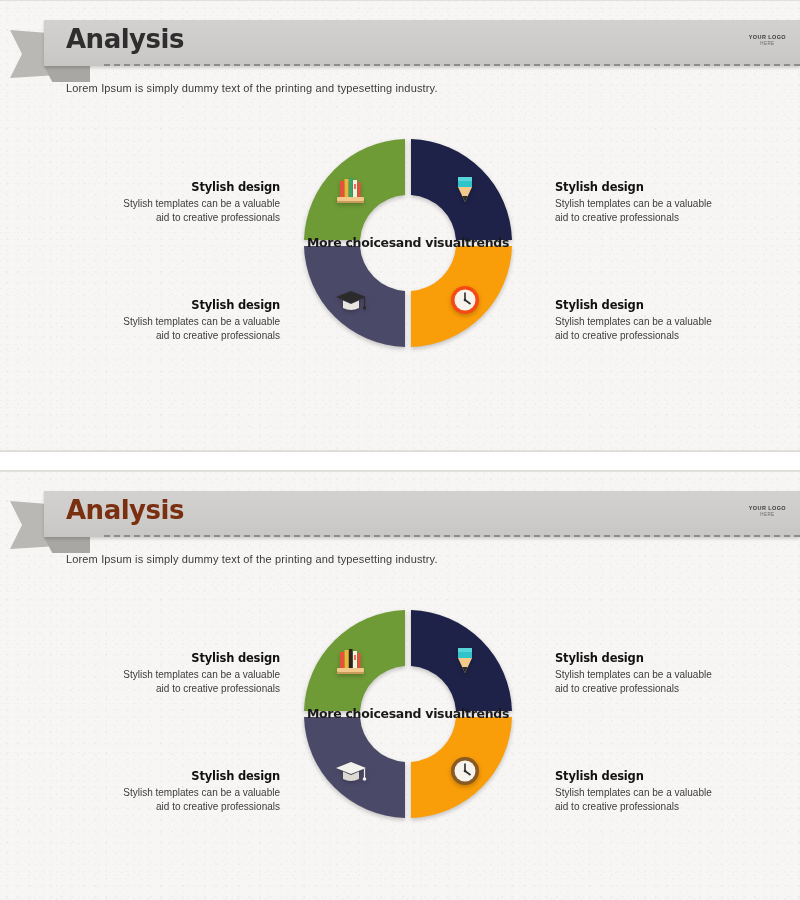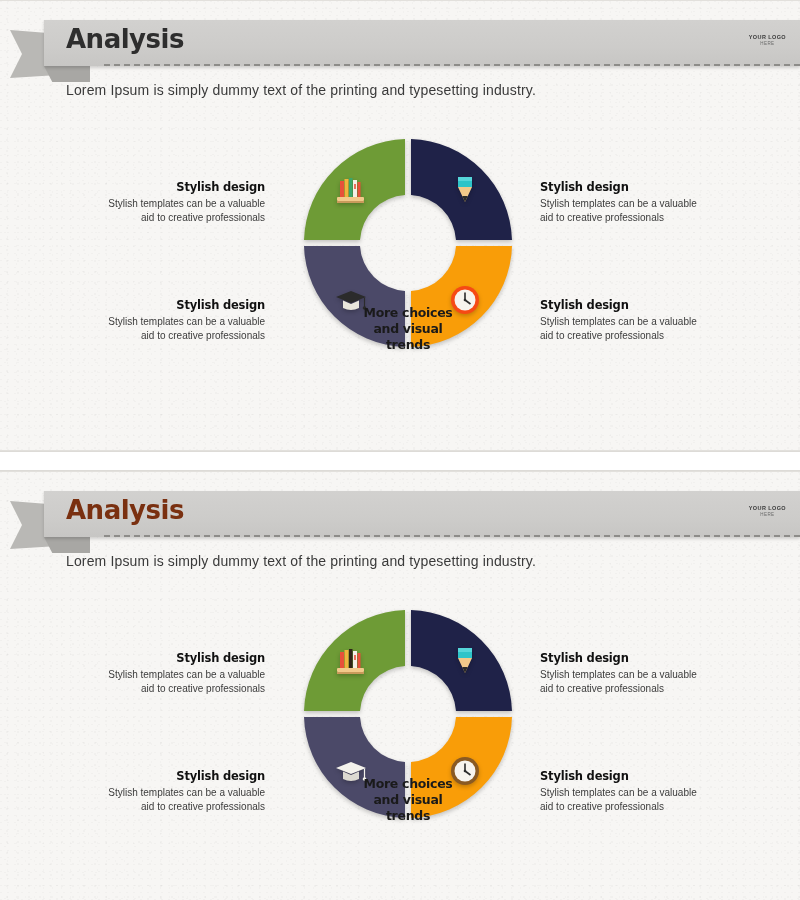--- a/index.html
+++ b/index.html
@@ -61,47 +61,47 @@
     font-family:"DejaVu Sans", sans-serif;
   }
   .t-dark{color:#2e2e2e;}
   .t-brown{color:#7a3010;}
   .logo-box{position:absolute;right:14px;top:14px;text-align:center;line-height:1.25;}
   .logo-main{font-size:5.5px;font-weight:bold;color:#3a3a3a;letter-spacing:.4px;}
   .logo-sub{font-size:4.5px;color:#6a6a6a;letter-spacing:.4px;}
 
   .subtitle{
     position:absolute;left:66px;top:82px;
-    font-size:14px;color:#3a3a3a;letter-spacing:.15px;
+    font-size:11px;color:#3a3a3a;letter-spacing:.15px;
   }
 
   
   .donut{position:absolute;left:298px;top:133px;width:220px;height:220px;}
   .donut svg{display:block;filter:drop-shadow(0 2px 2px rgba(0,0,0,.22));}
   .center-text{
     position:absolute;left:0;top:0;width:220px;height:220px;
-    display:flex;align-items:center;justify-content:flex-end;
-    flex-direction:column;pointer-events:none;
+    display:flex;align-items:center;justify-content:center;
+    flex-direction:row;pointer-events:none;
   }
   .center-text span{
     display:block;text-align:center;
     font-family:"DejaVu Sans", sans-serif;
     font-weight:bold;font-size:12.5px;color:#1a1a1a;
     line-height:1.28;letter-spacing:-.3px;
   }
 
   
   .ic{position:absolute;width:34px;height:34px;}
   .ic-books{left:36px;top:40px;}
   .ic-pencil{left:150px;top:40px;}
   .ic-clock{left:150px;top:150px;}
   .ic-cap{left:36px;top:152px;}
 
   
-  .lbl{position:absolute;width:160px;}
+  .lbl{position:absolute;width:160px;margin-left:15px;}
   .lbl h4{
     margin:0 0 3px 0;font-size:11.5px;font-weight:bold;color:#111;
     font-family:"DejaVu Sans", sans-serif;letter-spacing:-.2px;
   }
   .lbl p{margin:0;font-size:10px;line-height:1.42;color:#3c3c3c;}
   .lbl-left{text-align:right;left:105px;}
   .lbl-right{text-align:left;left:540px;}
   .lbl-tl{top:180px;} .lbl-bl{top:298px;}
   .lbl-tr{top:180px;} .lbl-br{top:298px;}
 </style>

